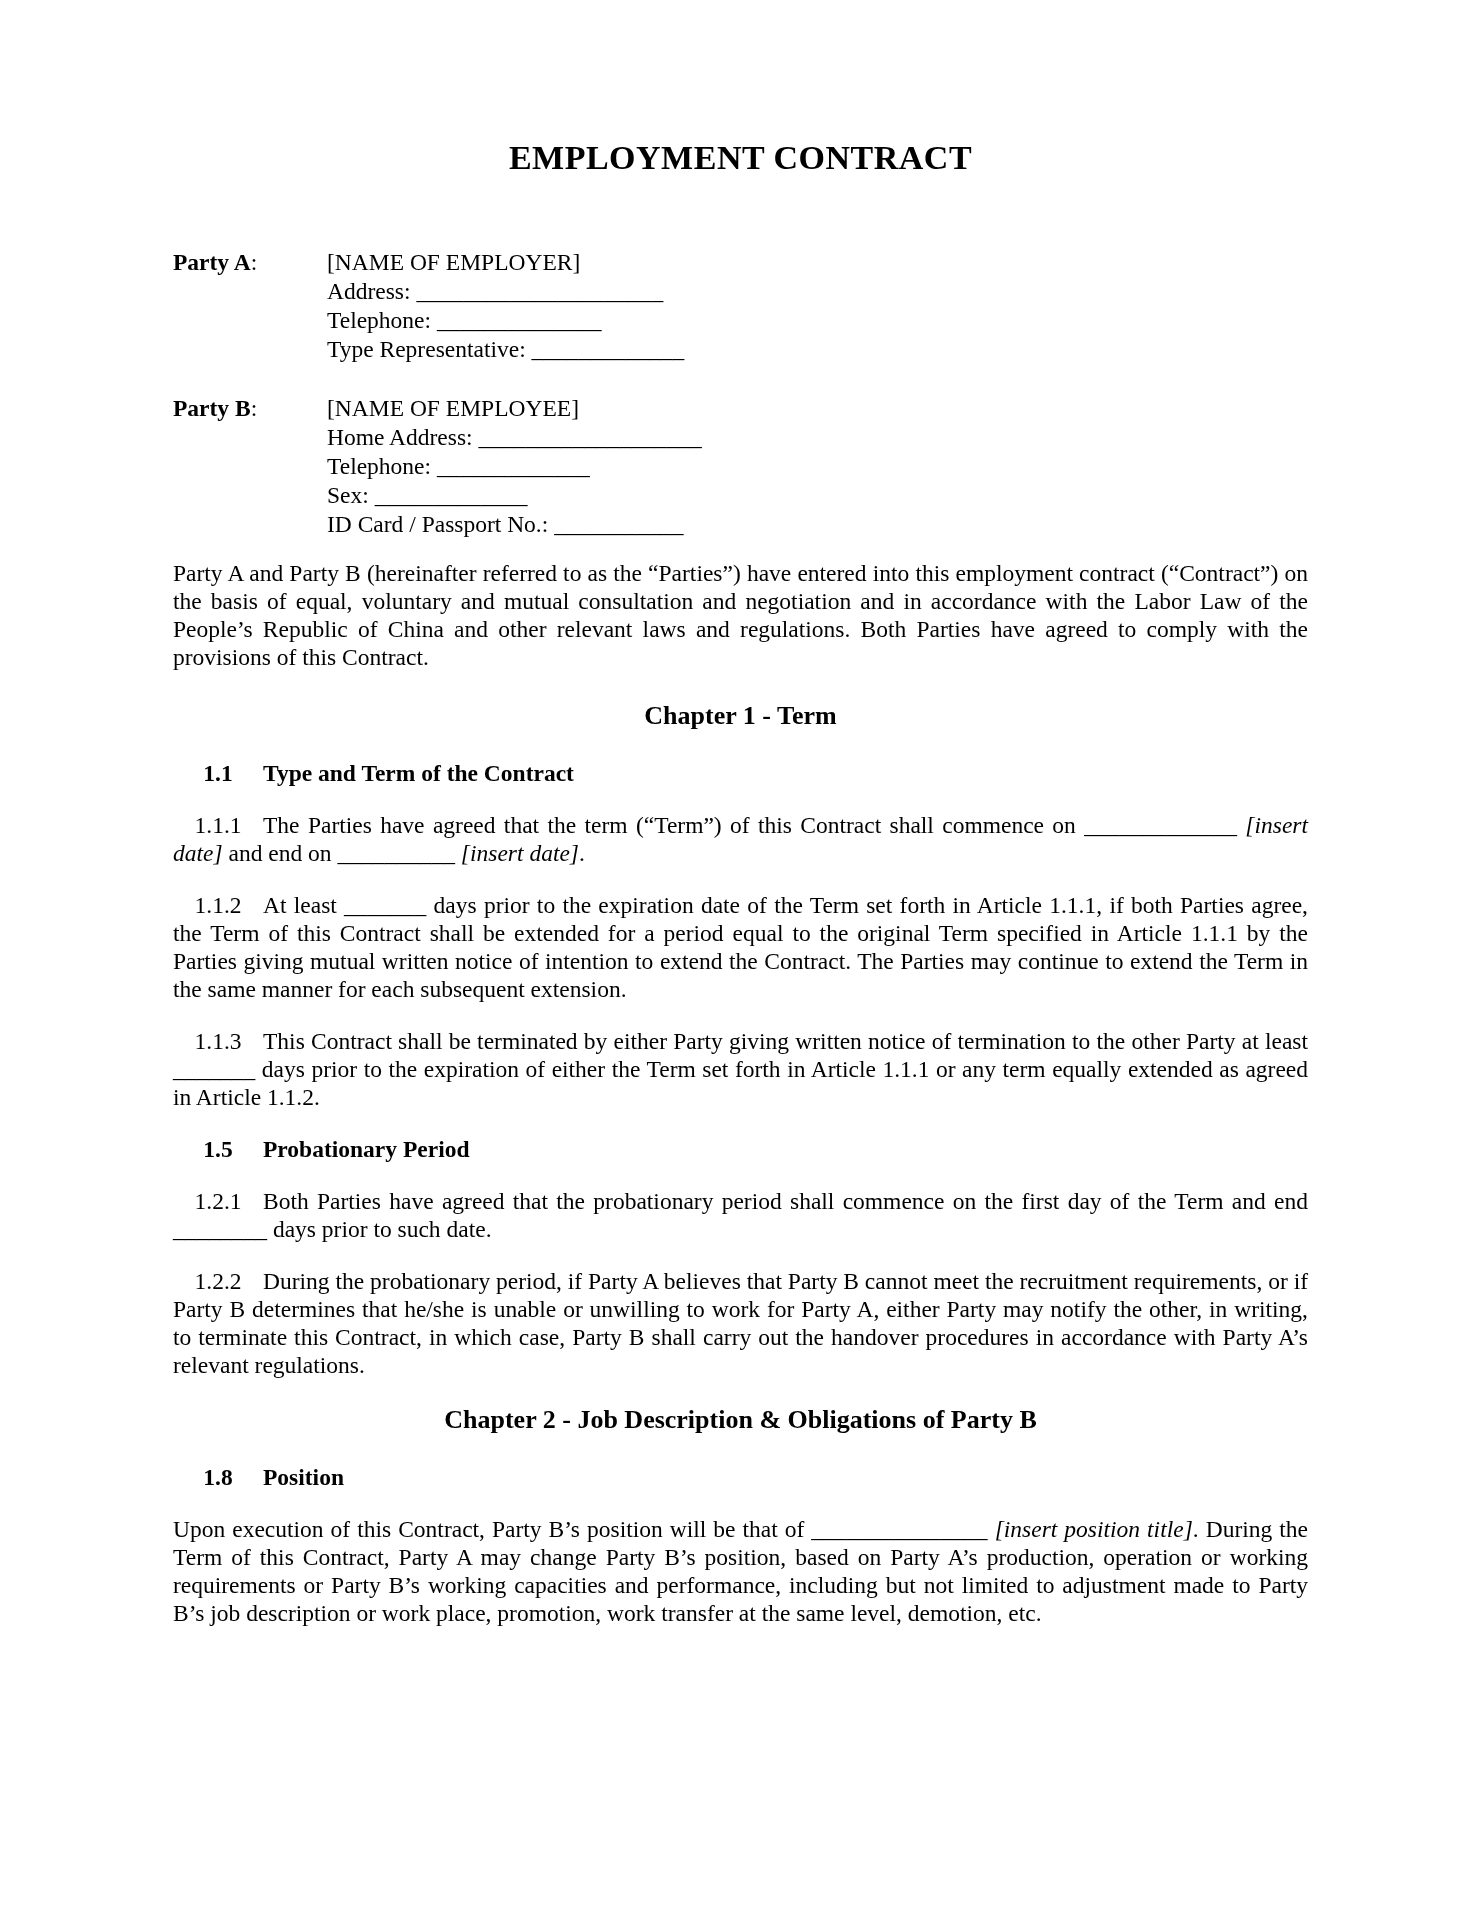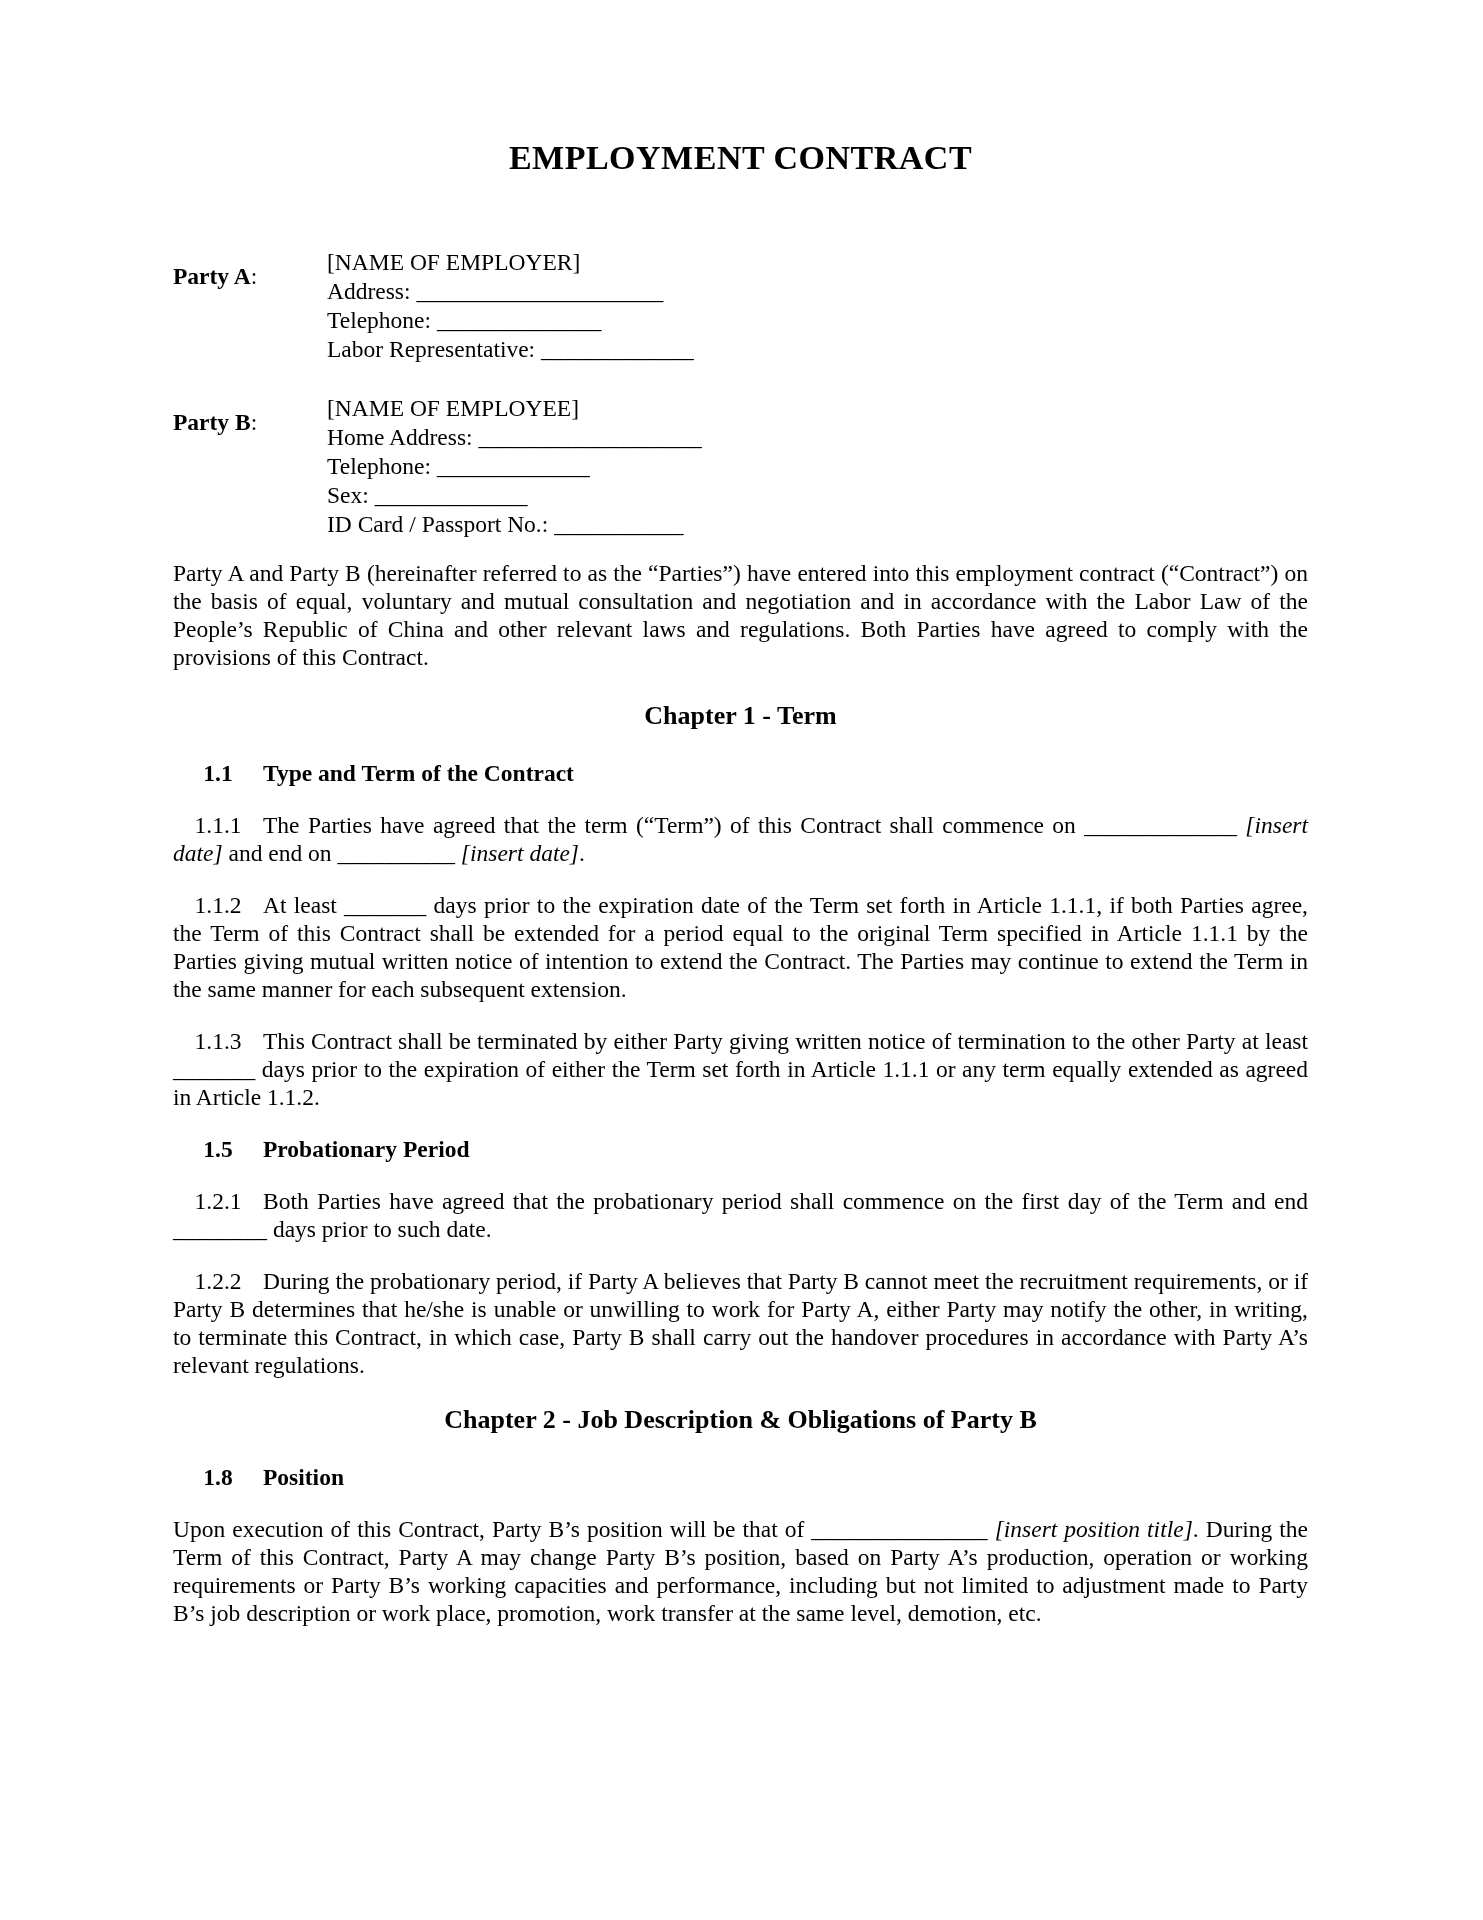--- a/index.html
+++ b/index.html
@@ -23,21 +23,21 @@
     margin: 0 0 70px 0;
     letter-spacing: 0.5px;
   }
   .party-row {
     display: flex;
     font-size: 23.5px;
     line-height: 29px;
   }
   .party-row.a { margin-bottom: 30px; }
   .party-row.b { margin-bottom: 20px; }
-  .party-label { width: 154px; flex: none; font-weight: bold; margin-top: 14px; }
+  .party-label { width: 154px; flex: none; font-weight: bold; }
   .party-label .colon { font-weight: normal; }
   .party-lines { flex: 1; }
   .para {
     font-size: 23.5px;
     line-height: 28px;
     text-align: justify;
     margin: 0 0 24px 0;
   }
   .para.intro { margin-bottom: 28px; }
   .chapter-heading {
@@ -62,21 +62,21 @@
 <div class="page">
 
   <div class="doc-title">EMPLOYMENT CONTRACT</div>
 
   <div class="party-row a">
     <div class="party-label"><span>Party A</span><span class="colon">:</span></div>
     <div class="party-lines">
       <div>[NAME OF EMPLOYER]</div>
       <div>Address: _____________________</div>
       <div>Telephone: ______________</div>
-      <div>Labor Representative: _____________</div>
+      <div>Type Representative: _____________</div>
     </div>
   </div>
 
   <div class="party-row b">
     <div class="party-label"><span>Party B</span><span class="colon">:</span></div>
     <div class="party-lines">
       <div>[NAME OF EMPLOYEE]</div>
       <div>Home Address: ___________________</div>
       <div>Telephone: _____________</div>
       <div>Sex: _____________</div>

